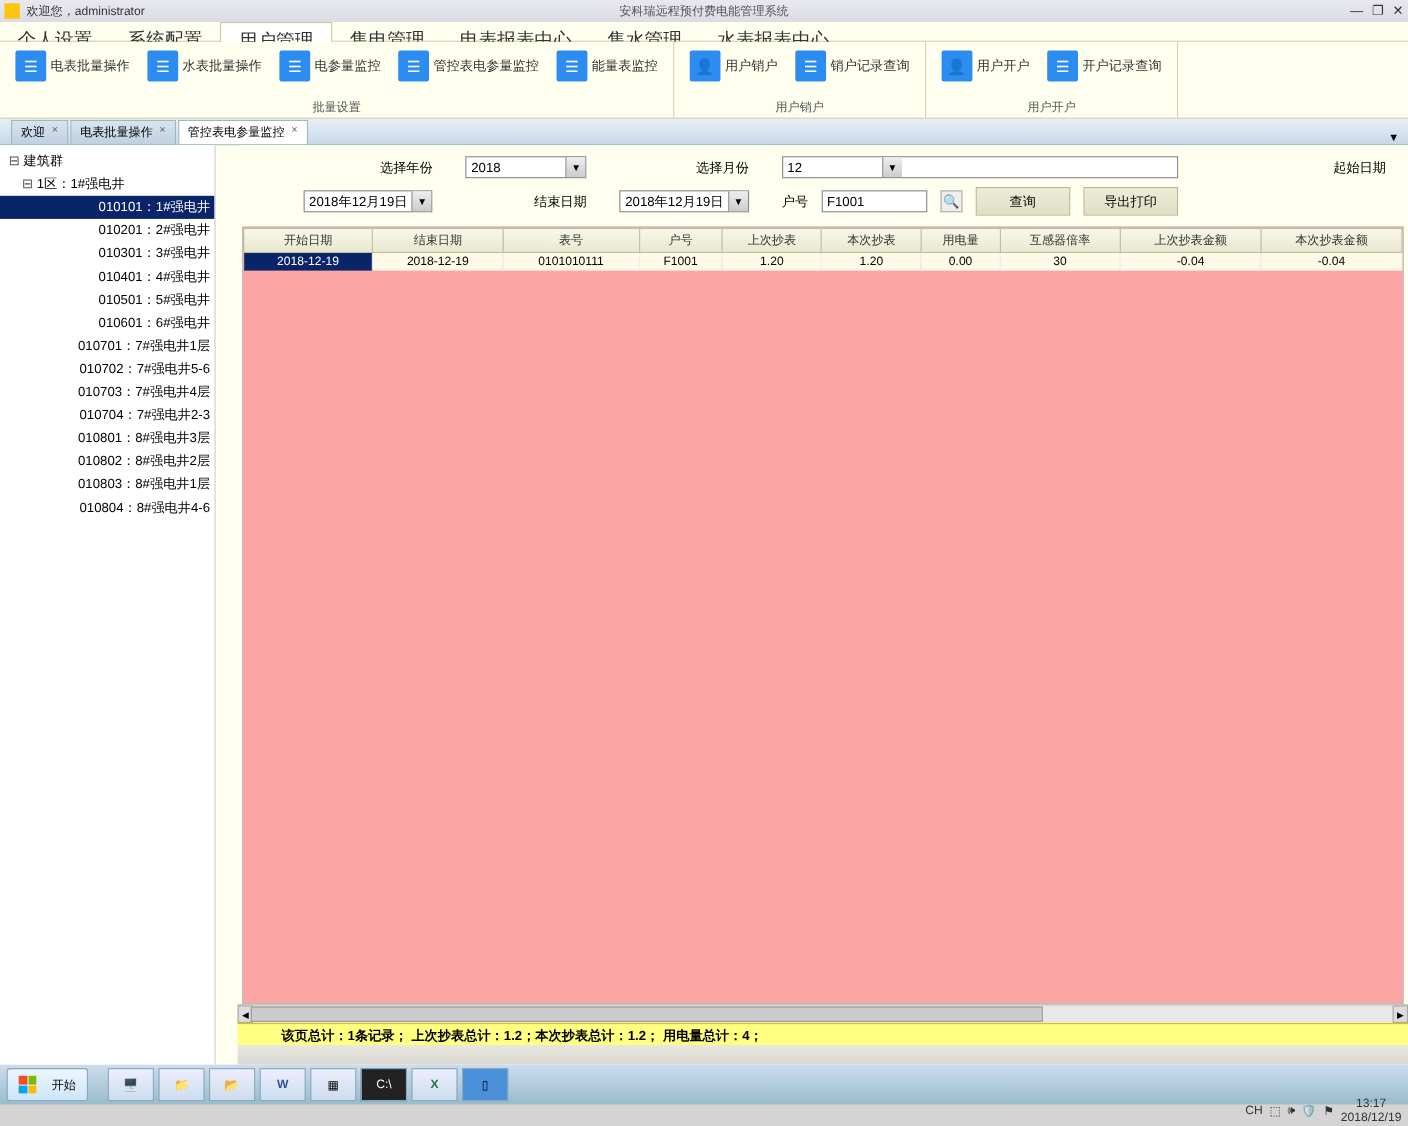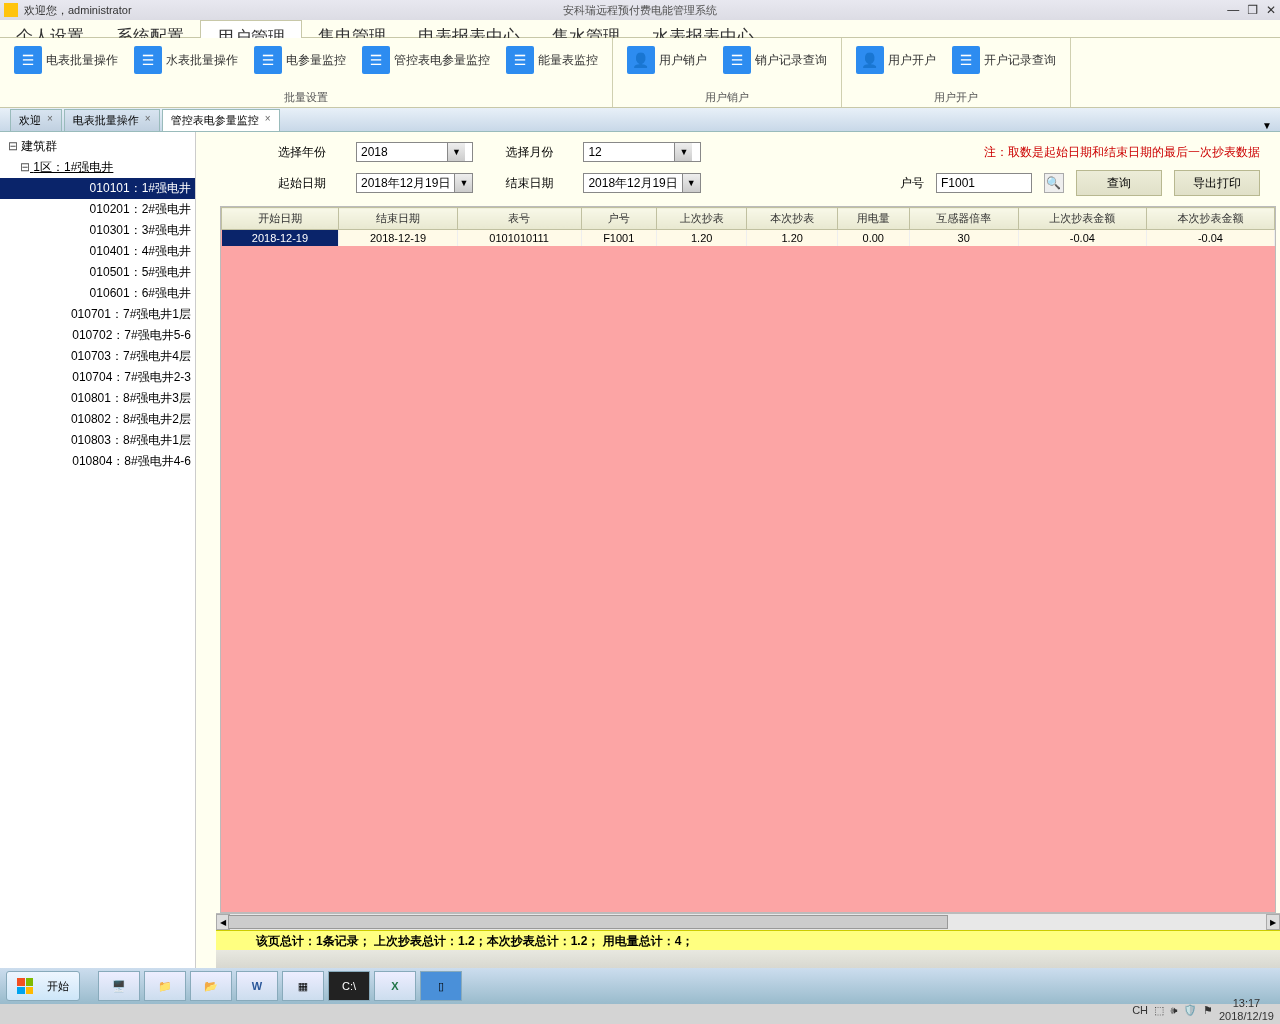--- a/index.html
+++ b/index.html
@@ -20,21 +20,21 @@
 .ribbon-btn .icon-box { width: 28px; height: 28px; background: #2d8cf0; display: flex; align-items: center; justify-content: center; color: #fff; font-size: 14px; border-radius: 2px; }
 .ribbon-group-label { text-align: center; font-size: 11px; color: #555; margin-top: auto; padding: 2px 0; }
 .tabs-bar { height: 24px; background: linear-gradient(to bottom, #e8f0f8, #c8d8e8); display: flex; align-items: flex-end; padding-left: 10px; border-bottom: 1px solid #9bb; }
 .tab { height: 22px; padding: 3px 8px; font-size: 11px; background: linear-gradient(to bottom, #d8e4f0, #c0d0e0); border: 1px solid #9bb; border-bottom: none; margin-right: 2px; display: flex; align-items: flex-start; gap: 6px; }
 .tab.active { background: #fff; }
 .tab .close-x { color: #666; cursor: pointer; font-size: 10px; }
 .tabs-bar .tab-dropdown { margin-left: auto; margin-right: 8px; font-size: 10px; cursor: pointer; }
 .body { flex: 1; display: flex; overflow: hidden; gap: 20px; }
 .sidebar { width: 196px; background: #fff; border-right: 1px solid #ccc; font-size: 12px; overflow: auto; padding: 4px 0; }
 .tree-node { padding: 2px 4px 2px 8px; white-space: nowrap; cursor: pointer; }
-.tree-node.level1 { padding-left: 20px; text-decoration: underline; }
+.tree-node.level1 { padding-left: 20px; }
 .tree-node.level2 { padding-left: 54px; text-align: right; }
 .tree-node.selected { background: #0a246a; color: #fff; }
 .tree-node .toggle { display: inline-block; width: 10px; text-align: center; color: #555; }
 .main { flex: 1; display: flex; flex-direction: column; background: #fffff0; }
 .filter-area { padding: 10px 20px 6px 60px; display: grid; grid-template-columns: auto auto auto auto 1fr; gap: 8px 30px; align-items: center; font-size: 12px; }
 .filter-label { text-align: right; min-width: 50px; }
 .dropdown { display: inline-flex; align-items: center; background: #fff; border: 1px solid #888; height: 20px; font-size: 12px; }
 .dropdown .val { padding: 0 4px; min-width: 90px; }
 .dropdown .arrow { width: 18px; height: 18px; background: linear-gradient(to bottom, #eee, #ccc); border-left: 1px solid #888; display: flex; align-items: center; justify-content: center; font-size: 9px; }
 .right-controls { display: flex; gap: 12px; align-items: center; justify-content: flex-end; }
@@ -187,23 +187,20 @@
         <span class="filter-label">选择年份</span>
         <div class="dropdown">
             <span class="val">2018</span>
             <span class="arrow">▼</span>
           </div>
         <span class="filter-label">选择月份</span>
         <div class="dropdown">
             <span class="val">12</span>
             <span class="arrow">▼</span>
           </div>
-        <div class="right-controls">
-            <span class="note">注：取数是起始日期和结束日期的最后一次抄表数据</span>
-          </div>
 
         <span class="filter-label">起始日期</span>
         <div class="dropdown">
             <span class="val">2018年12月19日</span>
             <span class="arrow">▼</span>
           </div>
         <span class="filter-label">结束日期</span>
         <div class="dropdown">
             <span class="val">2018年12月19日</span>
             <span class="arrow">▼</span>

